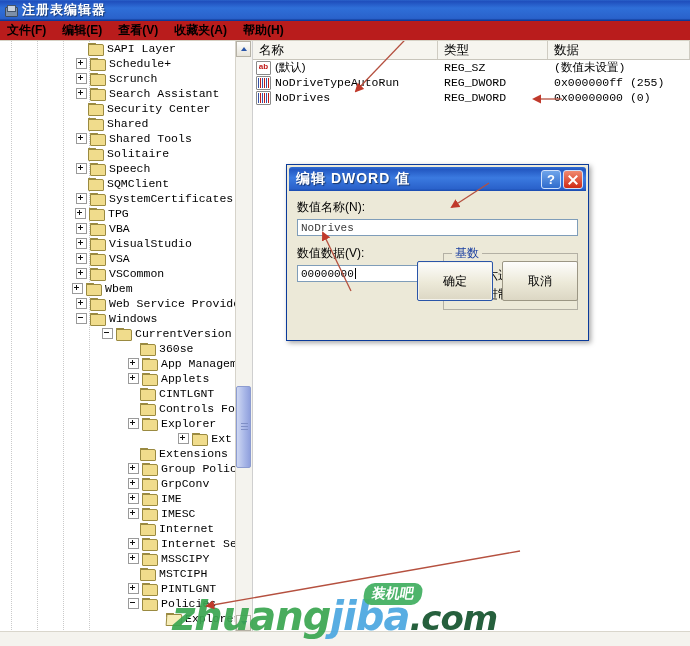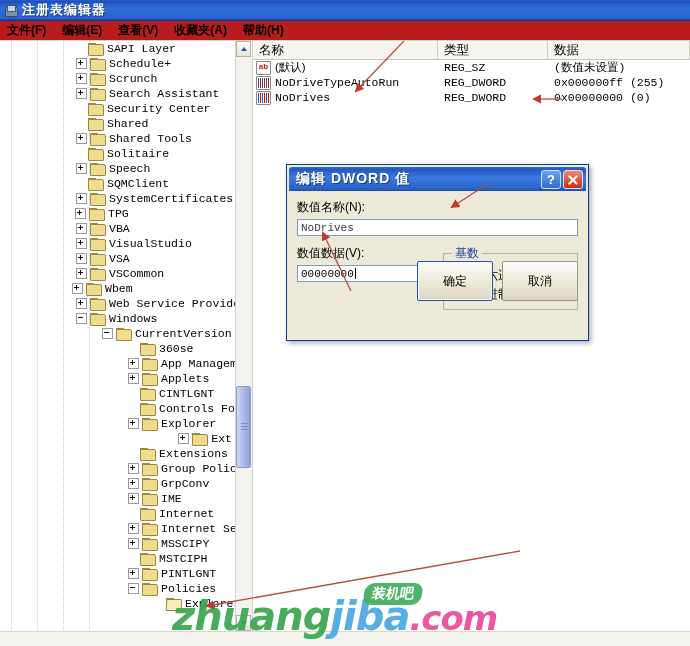--- a/index.html
+++ b/index.html
@@ -158,21 +158,21 @@
   }
   .btn.default{border:1px solid #2a55a8;box-shadow:inset 0 0 0 1px #f3f2ec;}
 
   
   .wm{position:absolute;left:172px;top:538px;width:300px;height:66px;z-index:5;pointer-events:none;
     font-family:"DejaVu Sans",sans-serif;}
   .wm .txt{position:absolute;left:0;top:14px;font-size:40px;font-style:italic;font-weight:bold;
     letter-spacing:-1px;opacity:.92;}
   .wm .g{color:#3aa650;}
   .wm .b{color:#4aa7e0;}
-  .wm .dot{color:#ec4899;font-size:34px;}
+  .wm .dot{color:#14532d;font-size:34px;}
   .wm .badge{position:absolute;left:192px;top:4px;background:#45b164;color:#fff;
     font-size:14px;font-weight:bold;padding:2px 8px;border-radius:9px;transform:skewX(-10deg);opacity:.95;}
 
   
   .anno{position:absolute;inset:0;z-index:60;pointer-events:none;}
 
   
   .statusbar{height:14px;flex:0 0 14px;background:#f4f3ee;border-top:1px solid #d9d6cc;}
 </style>
 </head>
@@ -446,20 +446,28 @@
             </span>
             <span class="lbl">GrpConv</span>
           </div>
           <div class="node" style="padding-left: 128px;">
             <span class="exp plus"></span>
             <span class="fold">
               <span class="tab"></span>
               <span class="back"></span>
             </span>
             <span class="lbl">IME</span>
+          </div>
+          <div class="node" style="padding-left: 128px;">
+            <span class="exp plus"></span>
+            <span class="fold">
+              <span class="tab"></span>
+              <span class="back"></span>
+            </span>
+            <span class="lbl">IMESC</span>
           </div>
           <div class="node" style="padding-left: 128px;">
             <span class="exp none"></span>
             <span class="fold">
               <span class="tab"></span>
               <span class="back"></span>
             </span>
             <span class="lbl">Internet</span>
           </div>
           <div class="node" style="padding-left: 128px;">

